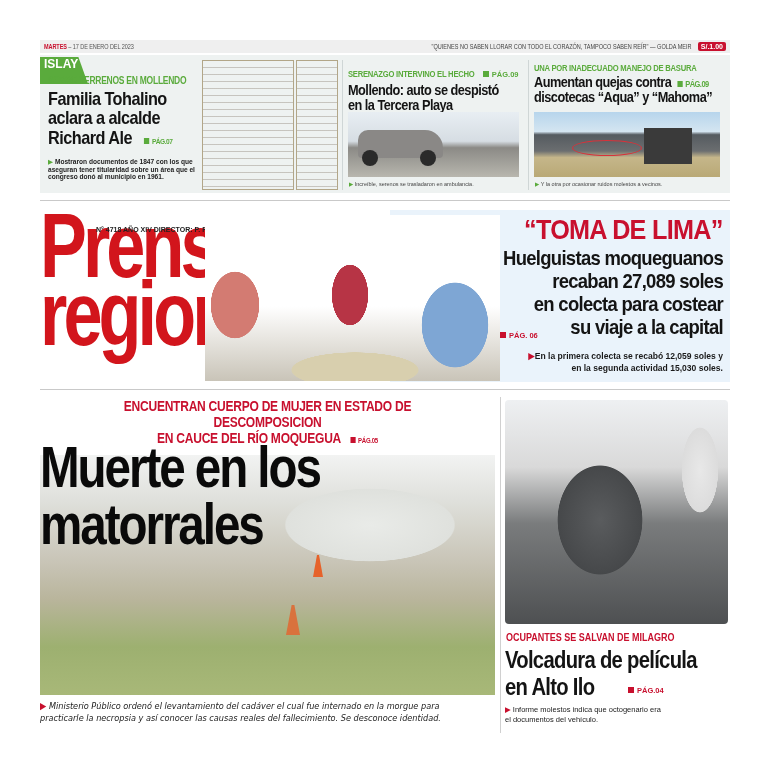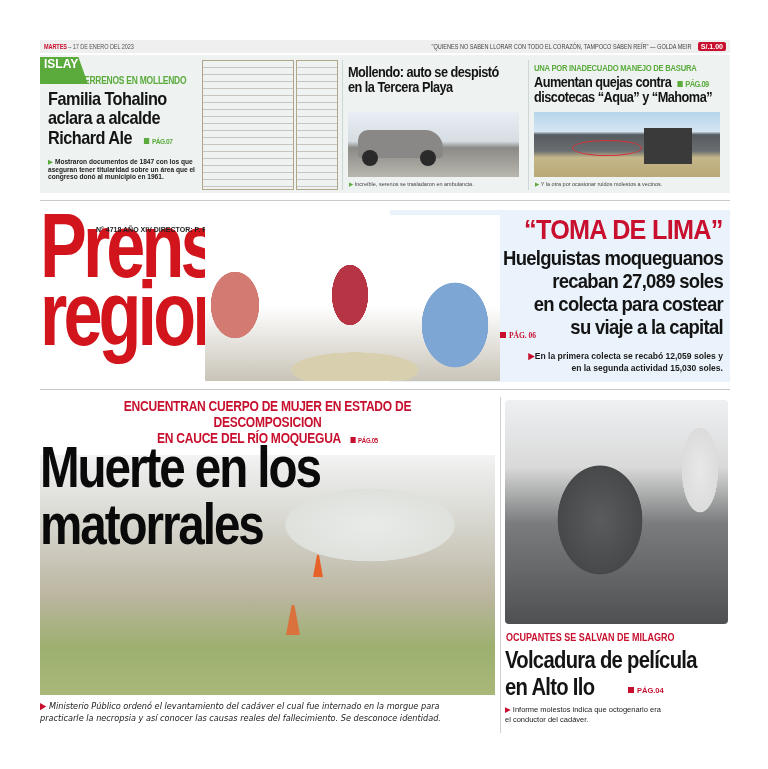--- a/index.html
+++ b/index.html
@@ -47,21 +47,21 @@
   .crowd-photo { left: 205px; top: 215px; width: 295px; height: 166px; background:
       radial-gradient(ellipse 40px 55px at 30px 90px, #d37b72 0, #d37b72 60%, transparent 61%),
       radial-gradient(ellipse 30px 50px at 145px 80px, #b73445 0, #b73445 60%, transparent 61%),
       radial-gradient(ellipse 55px 70px at 250px 110px, #7ea6d4 0, #7ea6d4 60%, transparent 61%),
       radial-gradient(ellipse 90px 25px at 150px 155px, #d8cfae 0, #d8cfae 70%, transparent 71%),
       linear-gradient(180deg, #ffffff 0%, #ffffff 55%, #c9c4b8 100%); }
 
   .lead-panel { left: 390px; top: 210px; width: 340px; height: 172px; background: #eaf3fb; }
   .toma { right: 45px; top: 214px; color: #c8102e; font-weight: bold; font-size: 28px; letter-spacing: -0.8px; white-space: nowrap; transform: scaleX(0.9); transform-origin: right top; }
   .lead-head { right: 45px; top: 246px; width: 300px; text-align: right; font-weight: bold; font-size: 21px; line-height: 23px; letter-spacing: -0.8px; color: #141414; transform: scaleX(0.88); transform-origin: right top; }
-  .lead-pag { left: 500px; top: 331px; font-family: Liberation Serif, serif; }
+  .lead-pag { left: 500px; top: 331px; }
   .lead-deck { right: 45px; top: 350px; width: 260px; text-align: right; font-weight: bold; font-size: 9.5px; line-height: 12px; color: #1a1a1a; transform: scaleX(0.9); transform-origin: right top; }
   .lead-deck .tri { color: #c8102e; }
 
   .hrule2 { left: 40px; top: 389px; width: 690px; height: 1px; background: #c9c9c9; }
 
   
   .main-kicker { left: 40px; top: 398px; width: 455px; text-align: center; color: #c8102e; font-weight: bold; font-size: 14px; line-height: 16px; letter-spacing: -0.3px; transform: scaleX(0.86); transform-origin: center top; }
   .main-photo { left: 40px; top: 455px; width: 455px; height: 240px; background:
       radial-gradient(ellipse 140px 60px at 330px 70px, #e9ebe8 0, #dfe1dd 60%, transparent 61%),
       linear-gradient(180deg, #f2f3f2 0%, #dedfda 20%, #c8c4b6 45%, #b9b59c 60%, #9db070 80%, #a8b878 100%); }
@@ -108,20 +108,21 @@
     <div><span>Richard Ale</span>&nbsp;&nbsp;&nbsp;<span class="pag"><span class="sq"></span><span>PÁG.07</span></span></div>
   </div>
 </div>
 <div class="abs deck-sm" style="left:48px; top:158px; width:150px; font-size:6.6px;"><span class="tri">▶ </span><span>Mostraron documentos de 1847 con los que aseguran tener titularidad sobre un área que el congreso donó al municipio en 1961.</span></div>
 <div class="abs doc-photo doc-lines" style="left:202px; top:60px; width:92px; height:130px;"></div>
 <div class="abs doc-photo doc-lines" style="left:296px; top:60px; width:42px; height:130px;"></div>
 
 <div class="abs vsep" style="left:342px; top:60px; height:130px;"></div>
 
 <div class="abs" style="left:348px; top:63px; width:180px;">
+  <div style="white-space:nowrap;"><span class="kicker-green" style="display:inline-block; font-size:9px;">SERENAZGO INTERVINO EL HECHO</span><span class="pag" style="margin-left:-14px;"><span class="sq"></span><span>PÁG.09</span></span></div>
   <div class="head-sm" style="font-size:14.5px; margin-top:2px; transform:scaleX(0.88); transform-origin:left top; white-space:nowrap;">
     <div>Mollendo: auto se despistó</div>
     <div>en la Tercera Playa</div>
   </div>
 </div>
 <div class="abs car-photo" style="left:348px; top:112px; width:171px; height:65px;">
   <div style="position:absolute; left:10px; top:18px; width:85px; height:28px; background:#8a8886; border-radius:10px 18px 4px 4px;"></div>
   <div style="position:absolute; left:14px; top:38px; width:16px; height:16px; background:#2a2a2a; border-radius:50%;"></div>
   <div style="position:absolute; left:72px; top:38px; width:16px; height:16px; background:#2a2a2a; border-radius:50%;"></div>
 </div>
@@ -187,14 +188,14 @@
 
 <div class="abs crash-photo"></div>
 <div class="abs side-kicker">OCUPANTES SE SALVAN DE MILAGRO</div>
 <div class="abs side-head">
   <div>Volcadura de película</div>
   <div>en Alto Ilo</div>
 </div>
 <div class="abs side-pag pag pag-red" style="font-size:7.5px;"><span class="sq"></span><span>PÁG.04</span></div>
 <div class="abs side-deck">
   <div><span class="tri">▶ </span><span>Informe molestos indica que octogenario era</span></div>
-  <div>el conductor del cadáver.</div>
+  <div>el documentos del vehículo.</div>
 </div>
 
 </body></html>

